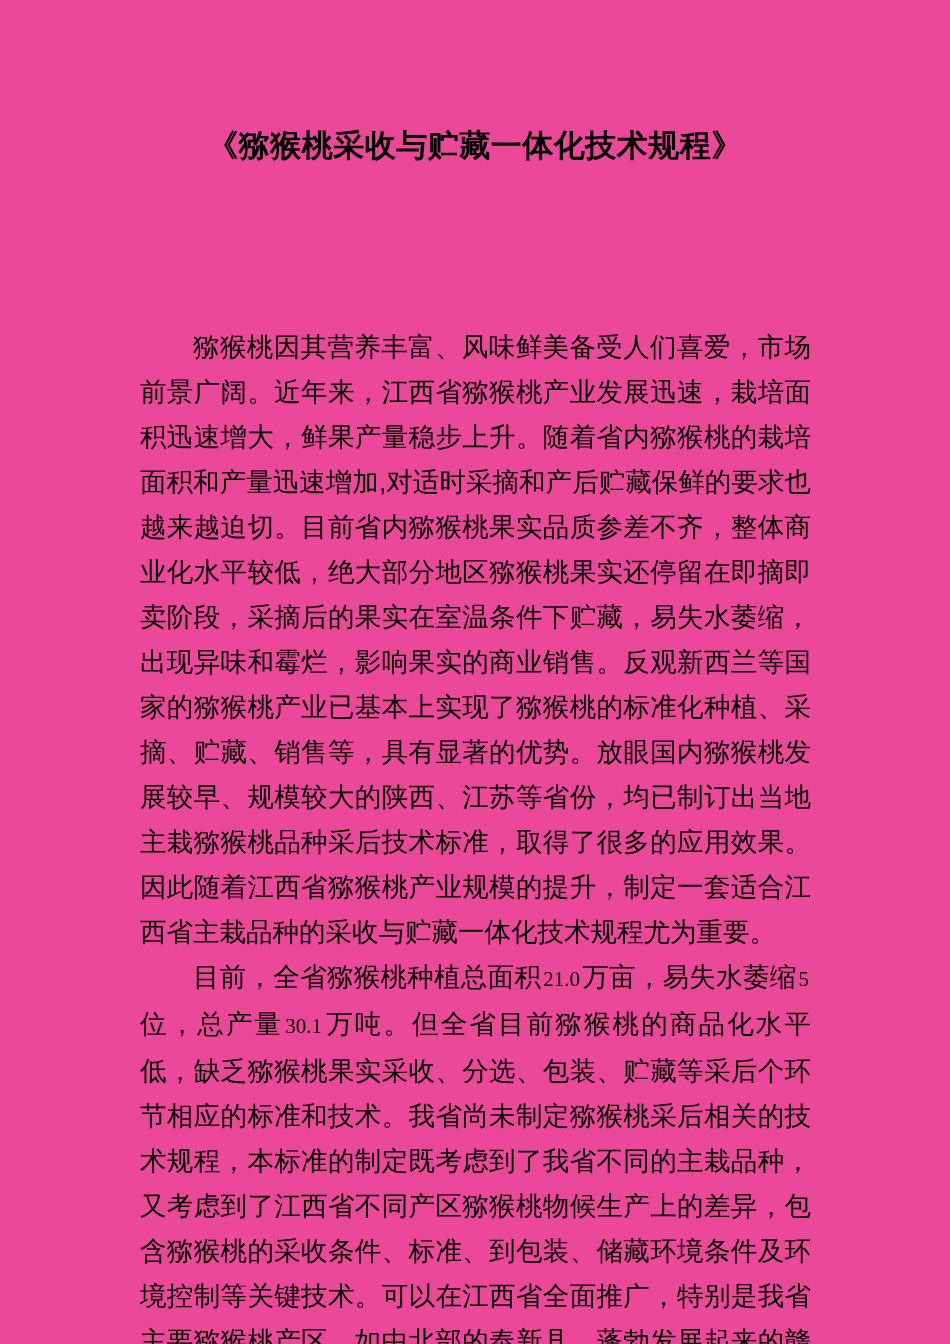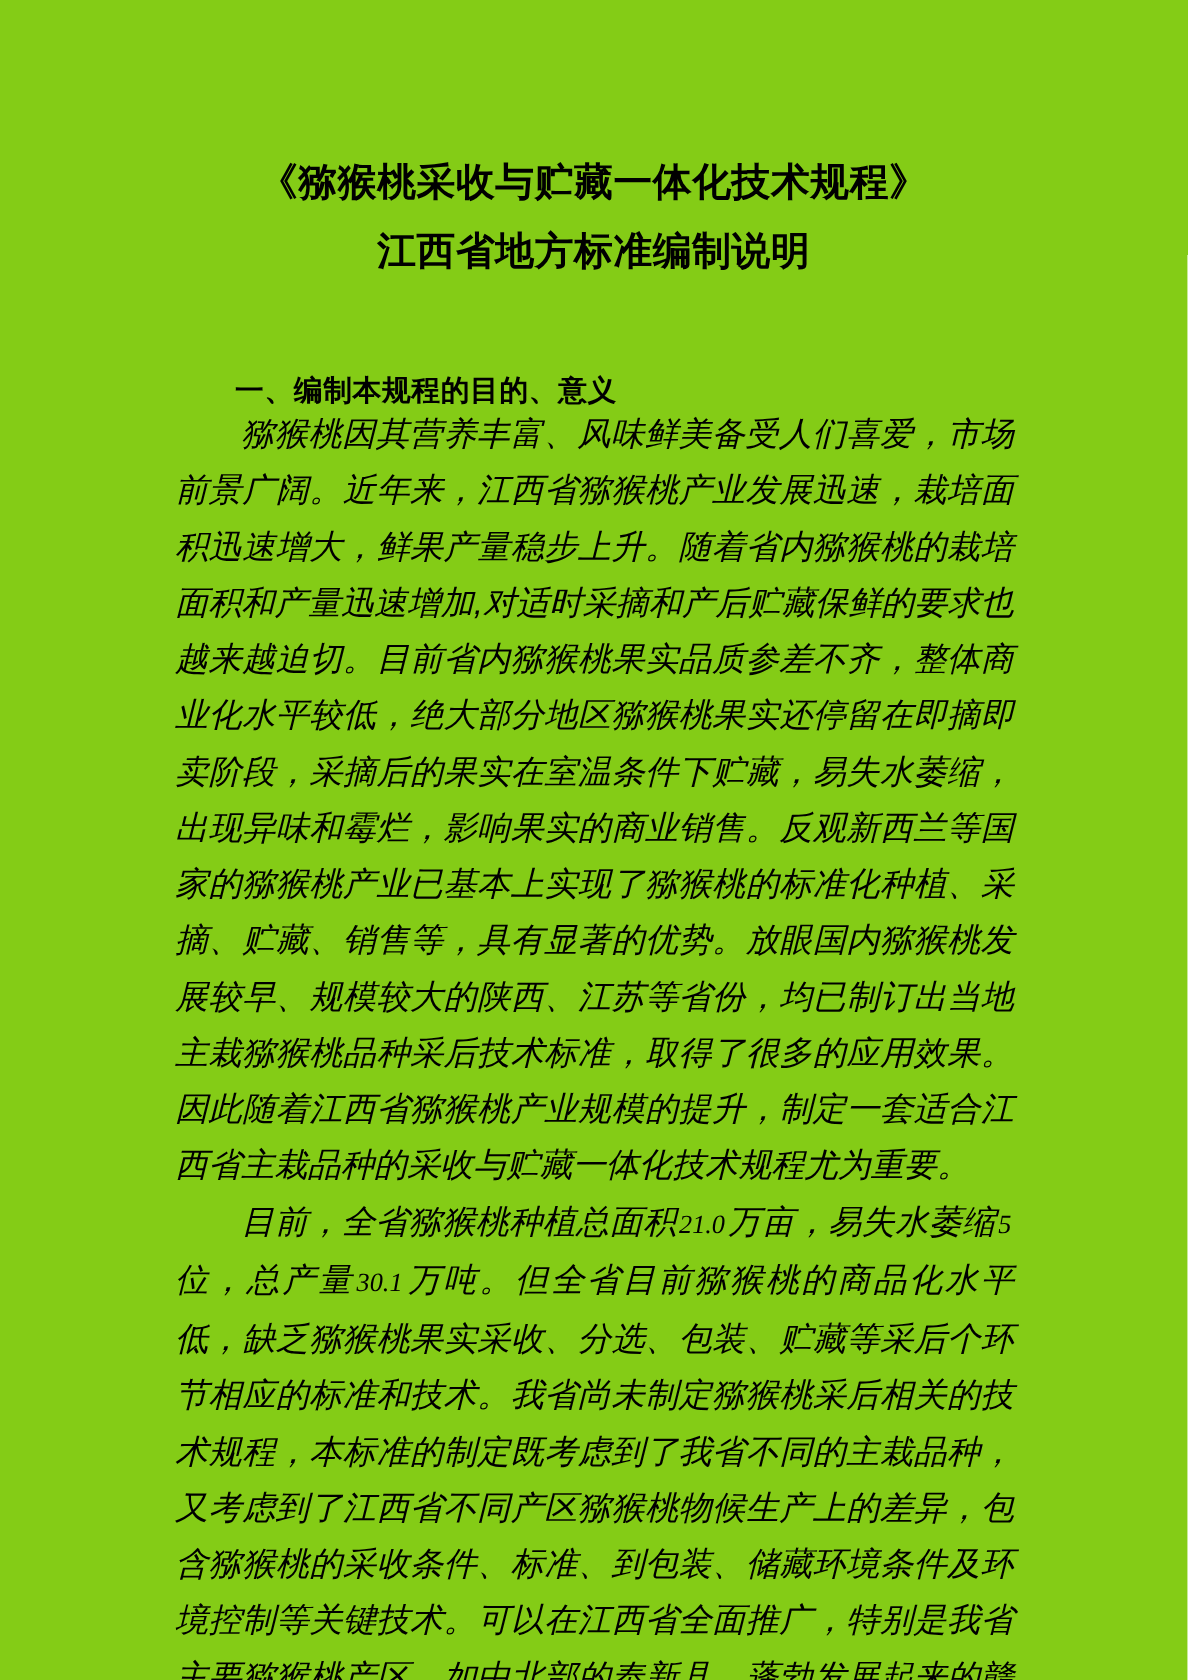--- a/index.html
+++ b/index.html
@@ -12,21 +12,21 @@
     height: 1344px;
     font-family: "Liberation Sans", "DejaVu Sans", sans-serif;
     color: #000000;
     -webkit-font-smoothing: antialiased;
   }
   .page {
     position: relative;
     width: 950px;
     height: 1344px;
     box-sizing: border-box;
-    background: #84cc16;
+    background: #ec4899;
     overflow: hidden;
   }
   .doc-title {
     margin: 0;
     padding: 0;
     position: absolute;
     left: 0;
     right: 0;
     text-align: center;
   }
@@ -63,41 +63,38 @@
   }
   .para {
     margin: 0 1px 0 0;
     font-size: 26.5px;
     line-height: 45px;
     text-align: justify;
     text-justify: inter-character;
     text-indent: 53px;
     letter-spacing: 0px;
     word-break: break-all;
-    font-style: italic;
   }
   .para + .para {
     margin-top: 0;
   }
   .num {
     font-family: "Liberation Serif", "DejaVu Serif", serif;
     font-size: 21px;
     padding: 0 2px;
   }
 </style>
 </head>
 <body>
 
 <div class="page">
 
   <h1 class="doc-title title-line-1">《猕猴桃采收与贮藏一体化技术规程》</h1>
 
-  <h1 class="doc-title title-line-2">江西省地方标准编制说明</h1>
 
-  <h2 class="section-heading">一、编制本规程的目的、意义</h2>
 
   <div class="body-block">
 
     <p class="para">猕猴桃因其营养丰富、风味鲜美备受人们喜爱，市场前景广阔。近年来，江西省猕猴桃产业发展迅速，栽培面积迅速增大，鲜果产量稳步上升。随着省内猕猴桃的栽培面积和产量迅速增加,对适时采摘和产后贮藏保鲜的要求也越来越迫切。目前省内猕猴桃果实品质参差不齐，整体商业化水平较低，绝大部分地区猕猴桃果实还停留在即摘即卖阶段，采摘后的果实在室温条件下贮藏，易失水萎缩，出现异味和霉烂，影响果实的商业销售。反观新西兰等国家的猕猴桃产业已基本上实现了猕猴桃的标准化种植、采摘、贮藏、销售等，具有显著的优势。放眼国内猕猴桃发展较早、规模较大的陕西、江苏等省份，均已制订出当地主栽猕猴桃品种采后技术标准，取得了很多的应用效果。因此随着江西省猕猴桃产业规模的提升，制定一套适合江西省主栽品种的采收与贮藏一体化技术规程尤为重要。</p>
 
     <p class="para"><span>目前，全省猕猴桃种植总面积</span><span class="num">21.0</span><span>万亩，易失水萎缩</span><span class="num">5</span><span>位，总产量</span><span class="num">30.1</span><span>万吨。但全省目前猕猴桃的商品化水平低，缺乏猕猴桃果实采收、分选、包装、贮藏等采后个环节相应的标准和技术。我省尚未制定猕猴桃采后相关的技术规程，本标准的制定既考虑到了我省不同的主栽品种，又考虑到了江西省不同产区猕猴桃物候生产上的差异，包含猕猴桃的采收条件、标准、到包装、储藏环境条件及环境控制等关键技术。可以在江西省全面推广，特别是我省主要猕猴桃产区，如中北部的奉新县、蓬勃发展起来的赣南的安远县和寻乌县，进行广泛</span></p>
 
   </div>
 
 </div>

